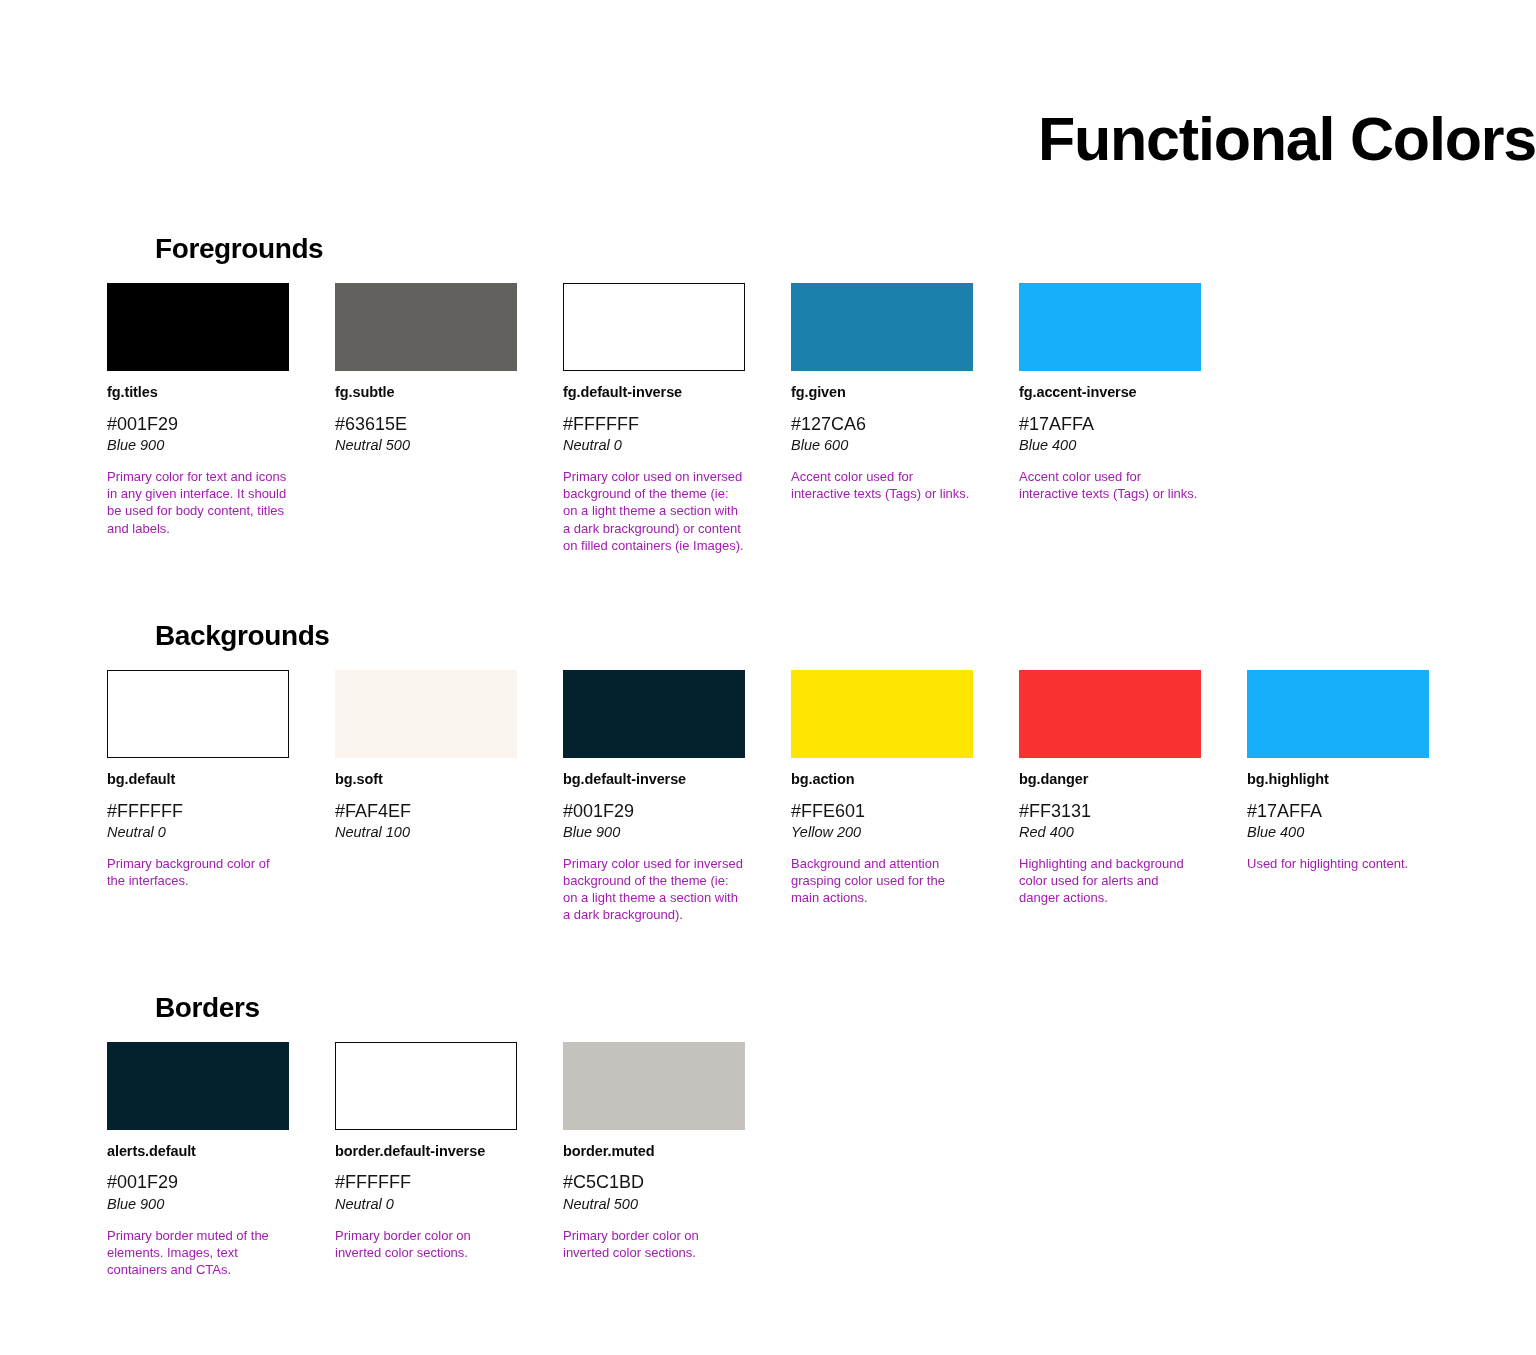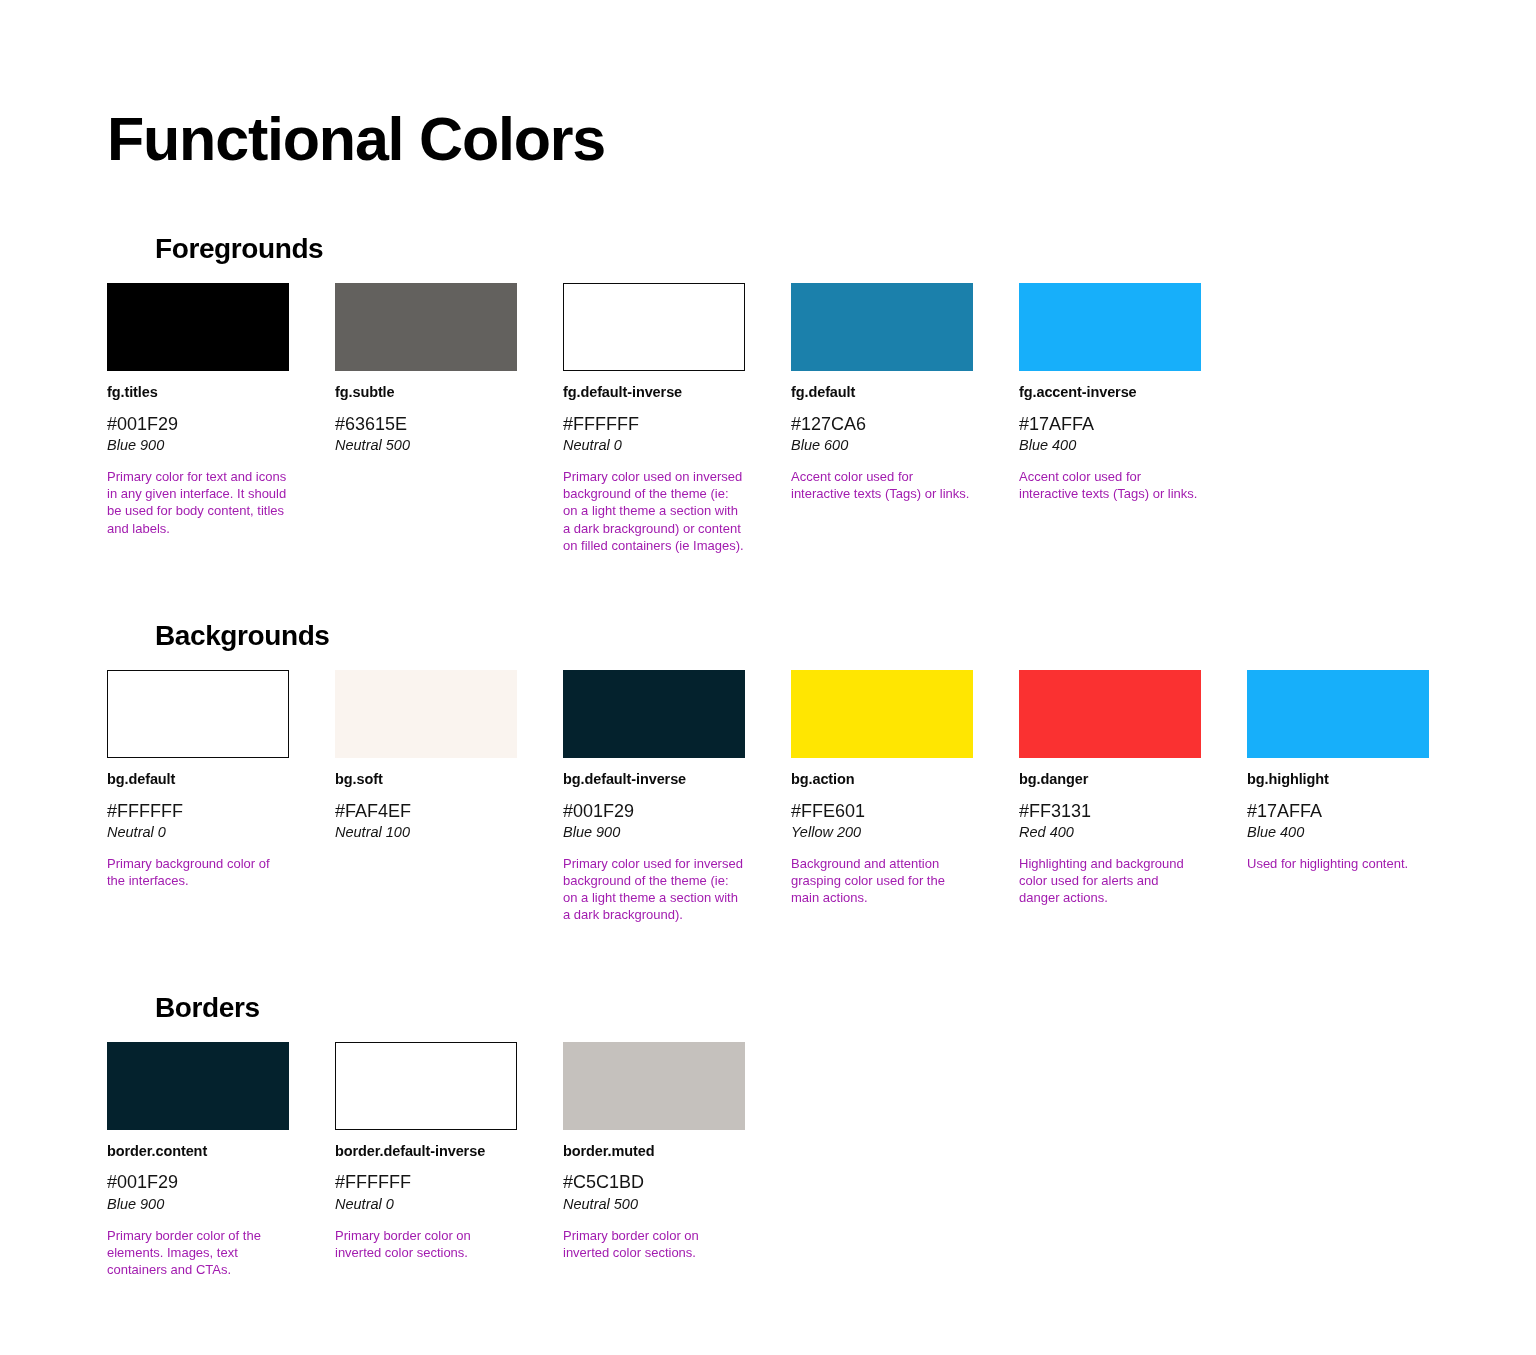--- a/index.html
+++ b/index.html
@@ -21,20 +21,21 @@
     overflow: hidden;
   }
 
   .page-title {
     font-size: 61px;
     font-weight: bold;
     letter-spacing: -1.2px;
     color: #000000;
     line-height: 1.05;
     margin-bottom: 62px;
+    text-align: right;
   }
 
   .section { margin-bottom: 0; }
 
   .section-title {
     font-size: 28px;
     font-weight: bold;
     color: #000000;
     letter-spacing: -0.4px;
     margin-bottom: 18px;
@@ -125,21 +126,21 @@
         </div>
         <div class="swatch-card">
           <div class="swatch-chip bordered" style="background-color: rgb(255, 255, 255);"></div>
           <div class="swatch-name">fg.default-inverse</div>
           <div class="swatch-hex">#FFFFFF</div>
           <div class="swatch-token">Neutral 0</div>
           <div class="swatch-desc">Primary color used on inversed background of the theme (ie: on a light theme a section with a dark brackground) or content on filled containers (ie Images).</div>
         </div>
         <div class="swatch-card">
           <div class="swatch-chip" style="background-color: rgb(27, 128, 171);"></div>
-          <div class="swatch-name">fg.default</div>
+          <div class="swatch-name">fg.given</div>
           <div class="swatch-hex">#127CA6</div>
           <div class="swatch-token">Blue 600</div>
           <div class="swatch-desc">Accent color used for interactive texts (Tags) or links.</div>
         </div>
         <div class="swatch-card">
           <div class="swatch-chip" style="background-color: rgb(23, 175, 250);"></div>
           <div class="swatch-name">fg.accent-inverse</div>
           <div class="swatch-hex">#17AFFA</div>
           <div class="swatch-token">Blue 400</div>
           <div class="swatch-desc">Accent color used for interactive texts (Tags) or links.</div>
@@ -192,24 +193,24 @@
           <div class="swatch-desc">Used for higlighting content.</div>
         </div>
       </div>
   </div>
 
   <div class="section section-borders">
     <h2 class="section-title">Borders</h2>
     <div class="swatch-grid">
         <div class="swatch-card">
           <div class="swatch-chip" style="background-color: rgb(4, 34, 45);"></div>
-          <div class="swatch-name">border.content</div>
+          <div class="swatch-name">alerts.default</div>
           <div class="swatch-hex">#001F29</div>
           <div class="swatch-token">Blue 900</div>
-          <div class="swatch-desc">Primary border color of the elements. Images, text containers and CTAs.</div>
+          <div class="swatch-desc">Primary border muted of the elements. Images, text containers and CTAs.</div>
         </div>
         <div class="swatch-card">
           <div class="swatch-chip bordered" style="background-color: rgb(255, 255, 255);"></div>
           <div class="swatch-name">border.default-inverse</div>
           <div class="swatch-hex">#FFFFFF</div>
           <div class="swatch-token">Neutral 0</div>
           <div class="swatch-desc">Primary border color on inverted color sections.</div>
         </div>
         <div class="swatch-card">
           <div class="swatch-chip" style="background-color: rgb(197, 193, 189);"></div>

